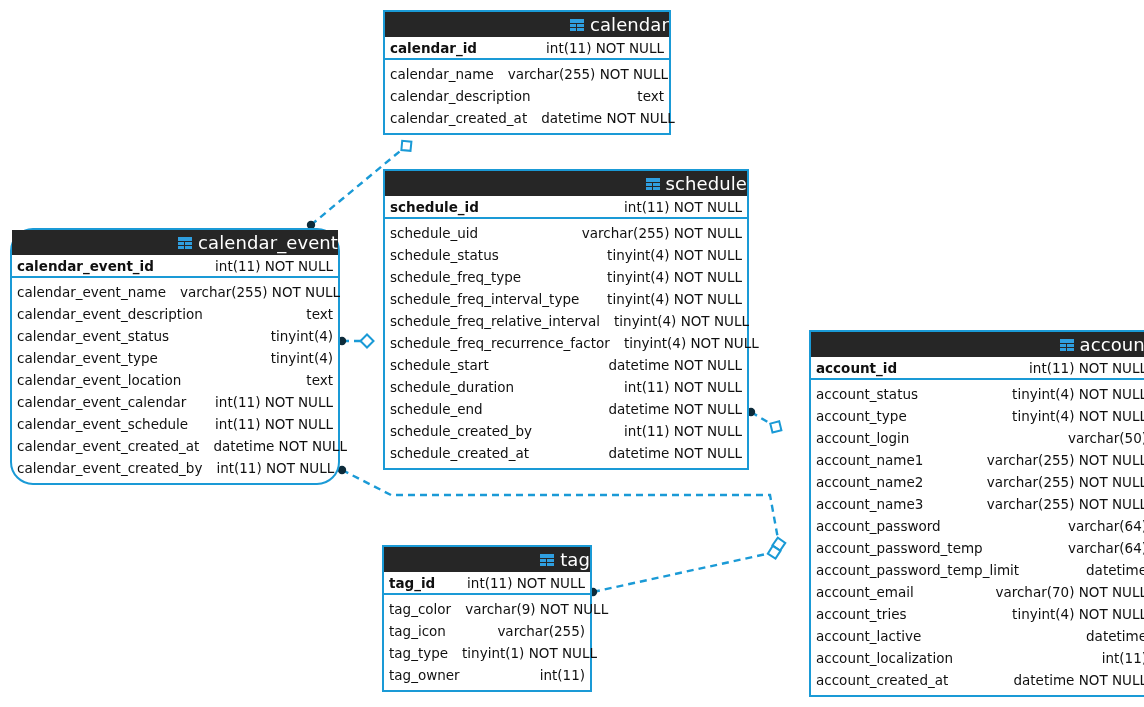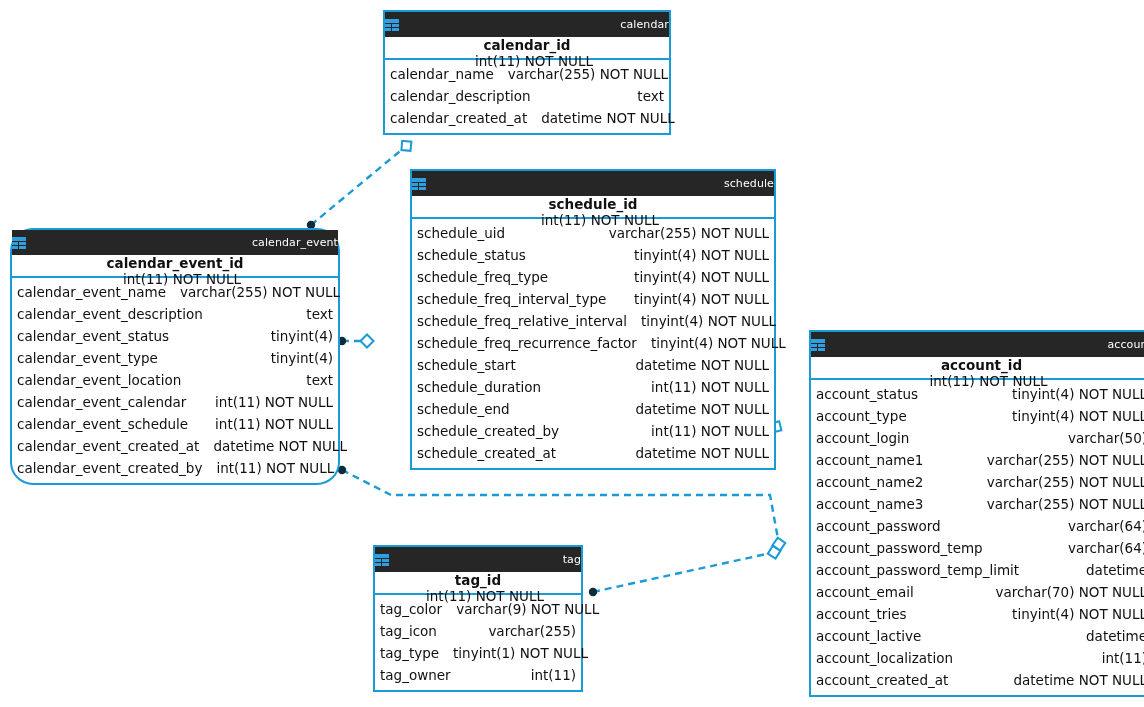--- a/index.html
+++ b/index.html
@@ -34,44 +34,43 @@
     border: 2px solid #1a9ad6;
     background: #ffffff;
     z-index: 2;
   }
   .tbl-header {
     background: #262626;
     color: #ffffff;
     height: 25px;
     display: flex;
     align-items: center;
-    justify-content: space-between;
+    justify-content: flex-end;
     gap: 6px;
-    font-size: 11px;
+    font-size: 18px;
     letter-spacing: 0.1px;
   }
   .tbl-icon {
     width: 14px;
     height: 12px;
     display: block;
     flex: 0 0 auto;
   }
   .pk-row {
     box-sizing: border-box;
     border-bottom: 2px solid #1a9ad6;
     display: flex;
     align-items: center;
     justify-content: space-between;
     padding: 0 5px;
     height: 23px;
     font-size: 13.5px;
     font-weight: bold;
     color: #101010;
     white-space: nowrap;
-    flex-direction: column;
   }
   .cols {
     padding: 3px 0 4px 0;
   }
   .col-row {
     display: flex;
     align-items: center;
     justify-content: space-between;
     padding: 0 5px;
     height: 22px;
@@ -141,21 +140,21 @@
           <div class="col-row">
             <span class="col-name">calendar_description</span>
             <span class="col-type">text</span>
           </div>
           <div class="col-row">
             <span class="col-name">calendar_created_at</span>
             <span class="col-type">datetime NOT NULL</span>
           </div>
         </div>
       </div>
-      <div class="table-node" style="left: 383px; top: 169px; width: 366px; margin-left: 27px;">
+      <div class="table-node" style="left: 383px; top: 169px; width: 366px;">
         <div class="tbl-header">
           <span style="display: flex;">
             <svg class="tbl-icon" viewBox="0 0 14 12" xmlns="http://www.w3.org/2000/svg">
               <rect x="0" y="0" width="14" height="4" fill="#2f9fe0"></rect>
               <rect x="0" y="5" width="6" height="3" fill="#2f9fe0"></rect>
               <rect x="7" y="5" width="7" height="3" fill="#2f9fe0"></rect>
               <rect x="0" y="9" width="6" height="3" fill="#2f9fe0"></rect>
               <rect x="7" y="9" width="7" height="3" fill="#2f9fe0"></rect>
             </svg>
           </span>
@@ -337,21 +336,21 @@
           <div class="col-row">
             <span class="col-name">account_localization</span>
             <span class="col-type">int(11)</span>
           </div>
           <div class="col-row">
             <span class="col-name">account_created_at</span>
             <span class="col-type">datetime NOT NULL</span>
           </div>
         </div>
       </div>
-      <div class="table-node" style="left: 373px; top: 545px; width: 210px;">
+      <div class="table-node" style="left: 382px; top: 545px; width: 210px;">
         <div class="tbl-header">
           <span style="display: flex;">
             <svg class="tbl-icon" viewBox="0 0 14 12" xmlns="http://www.w3.org/2000/svg">
               <rect x="0" y="0" width="14" height="4" fill="#2f9fe0"></rect>
               <rect x="0" y="5" width="6" height="3" fill="#2f9fe0"></rect>
               <rect x="7" y="5" width="7" height="3" fill="#2f9fe0"></rect>
               <rect x="0" y="9" width="6" height="3" fill="#2f9fe0"></rect>
               <rect x="7" y="9" width="7" height="3" fill="#2f9fe0"></rect>
             </svg>
           </span>

